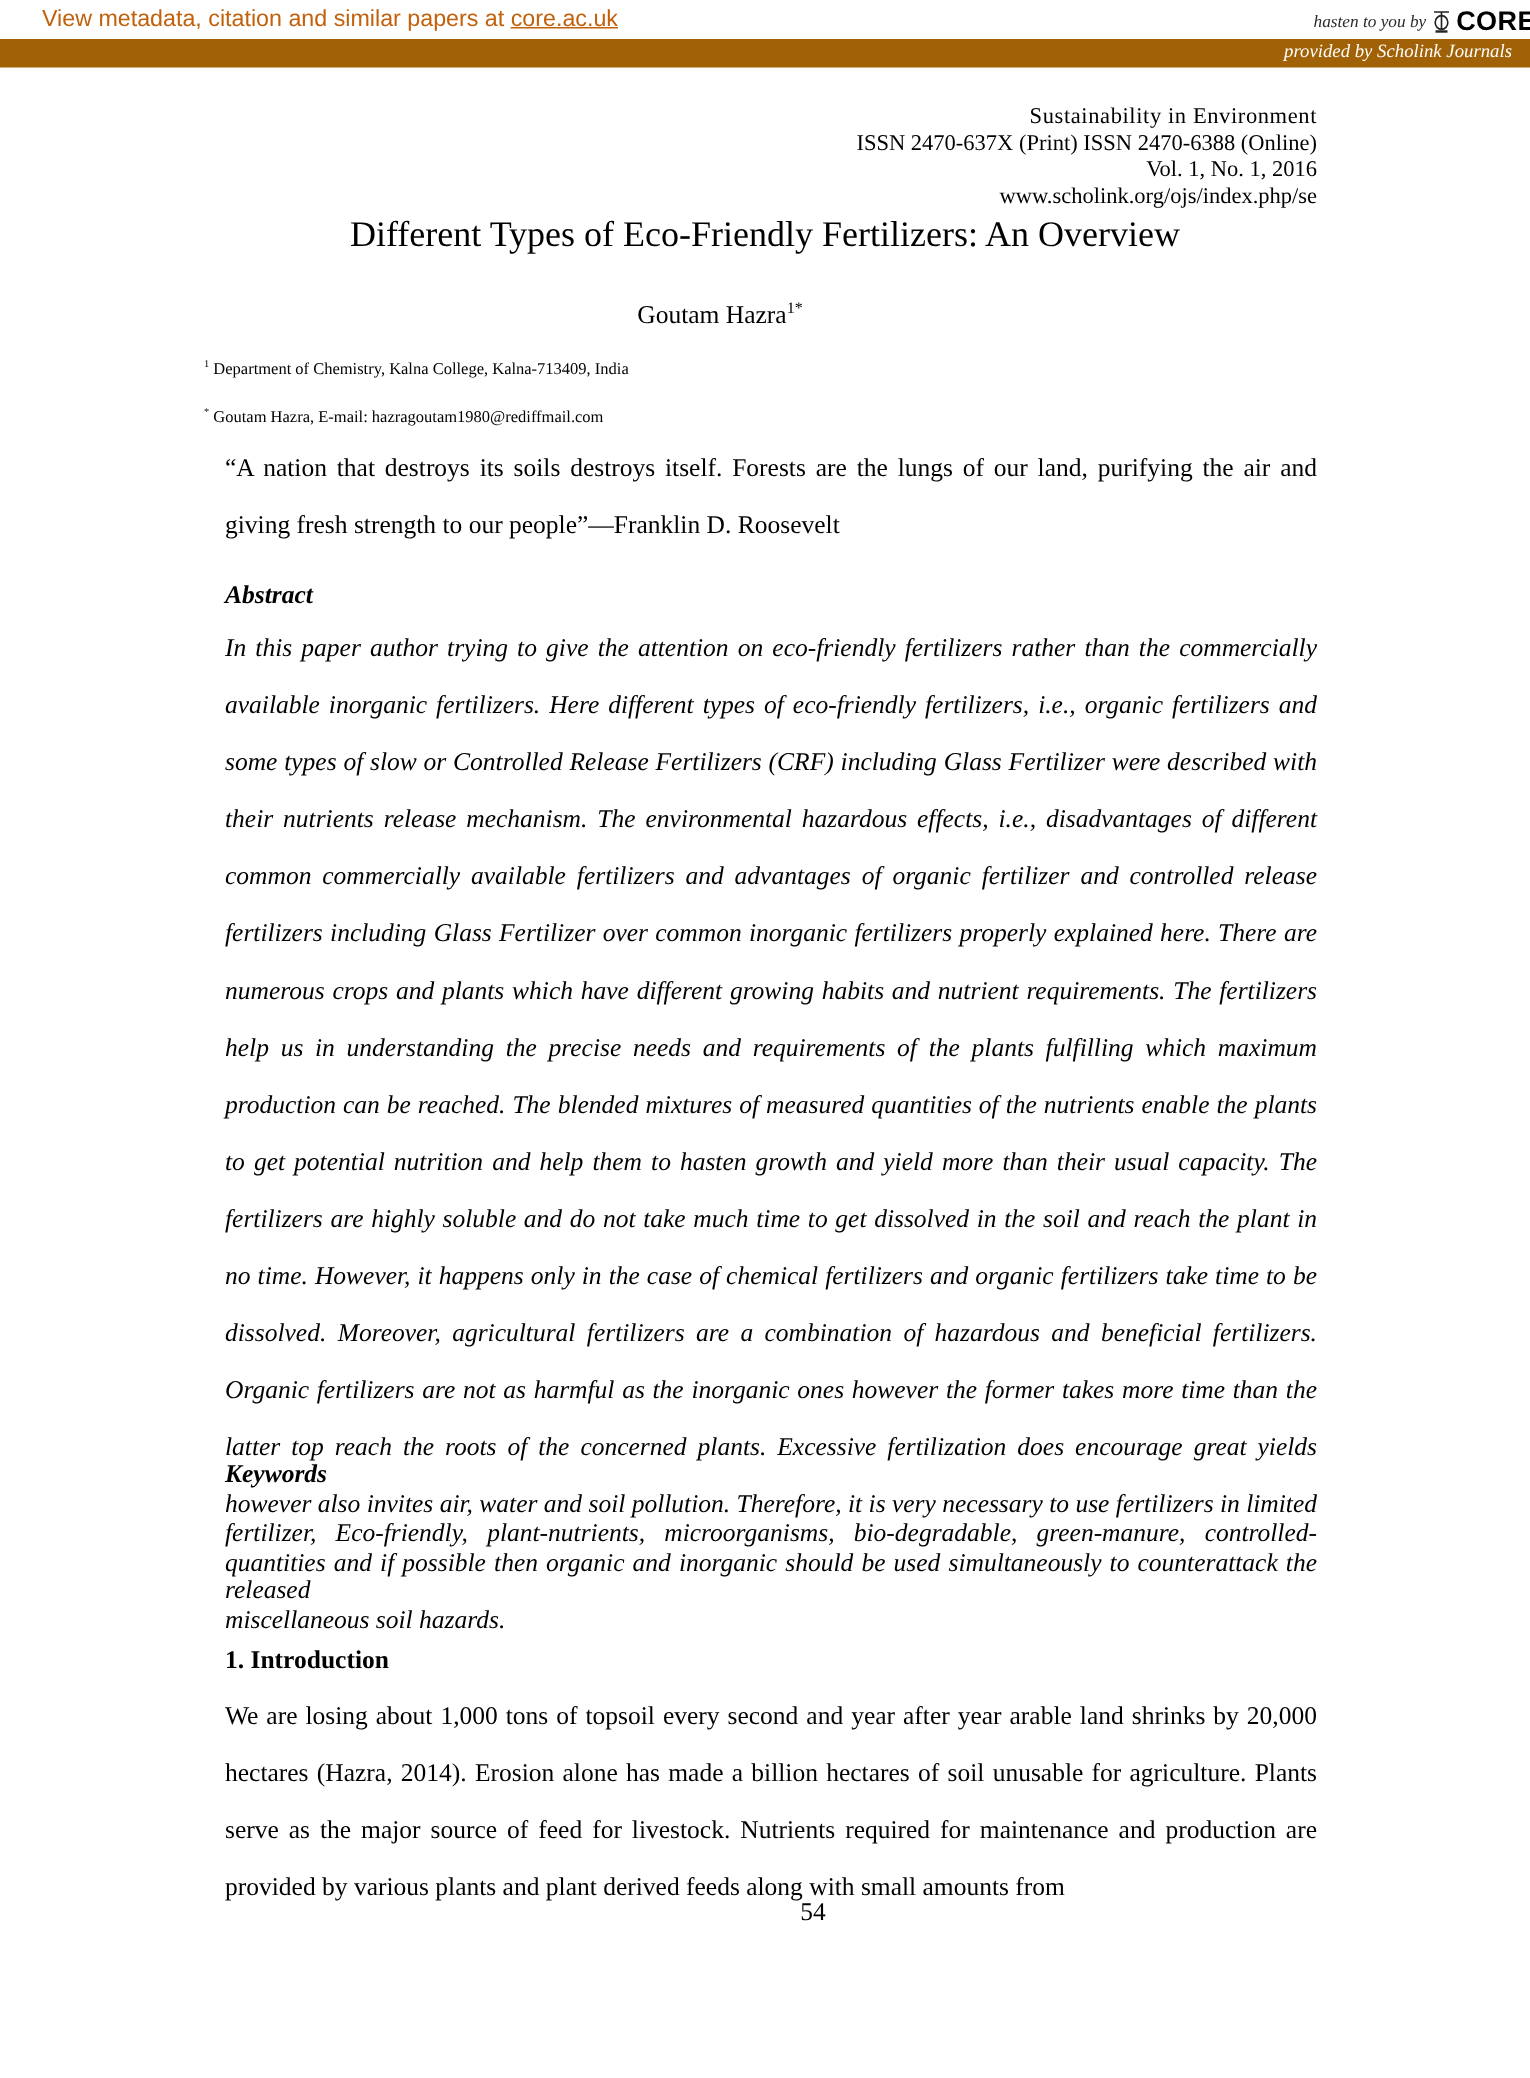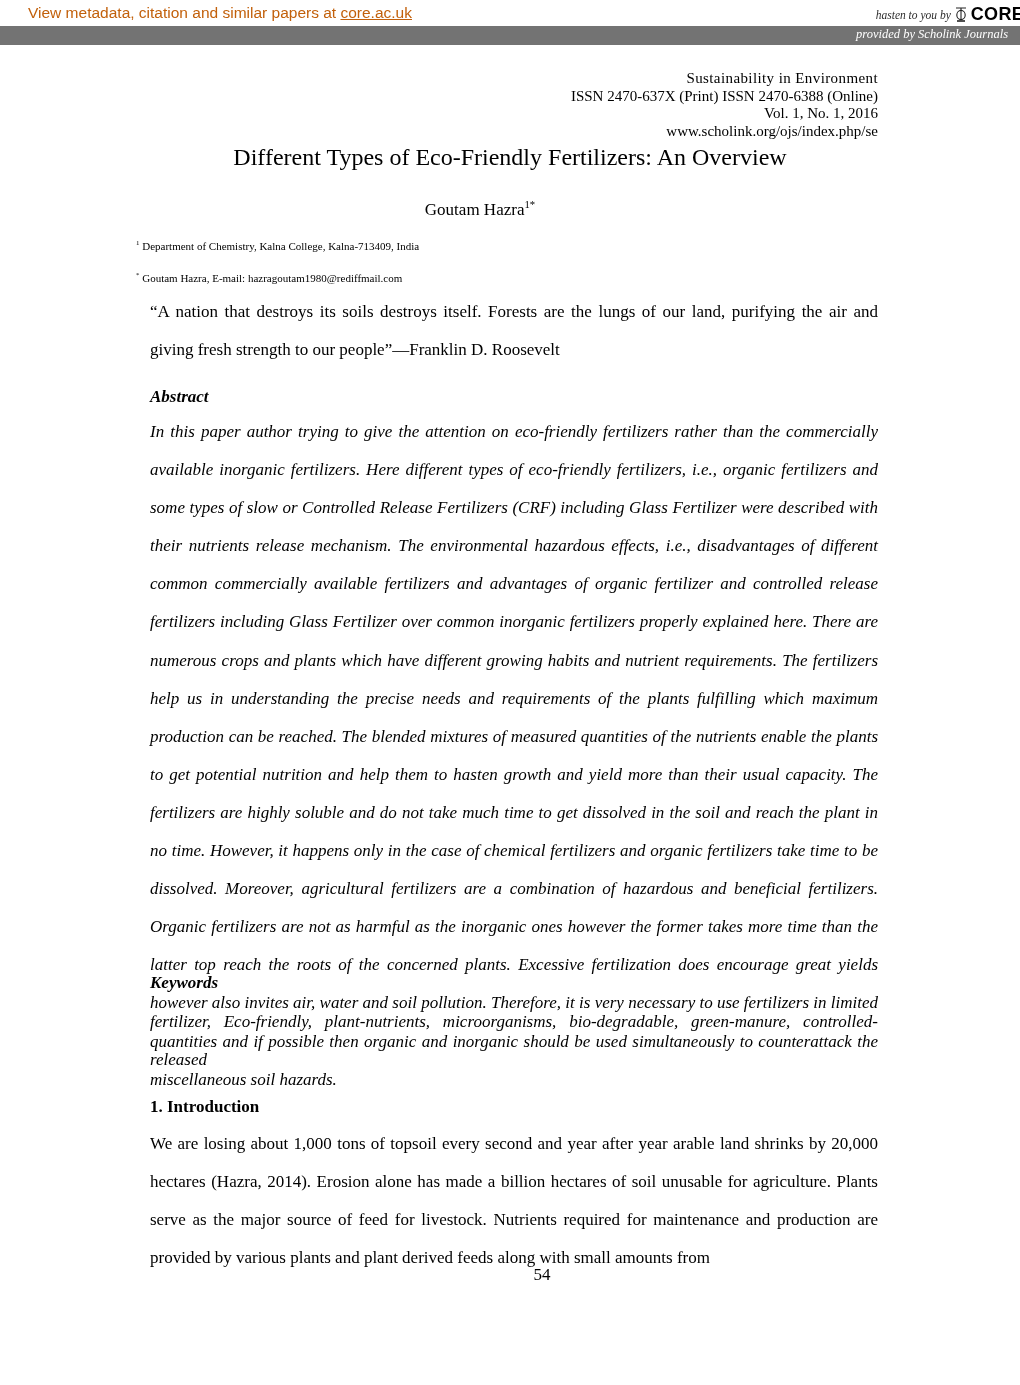--- a/index.html
+++ b/index.html
@@ -68,21 +68,21 @@
     font-weight: bold;
     font-size: 18px;
     letter-spacing: 0.3px;
     color: #000000;
   }
   #core-orange-strip {
     position: absolute;
     left: 0; top: 26px;
     width: 1020px;
     height: 19px;
-    background: #737373;
+    background: #a16207;
   }
   #core-provided {
     position: absolute;
     right: 12px;
     top: 1px;
     font-family: "Liberation Serif", serif;
     font-style: italic;
     font-size: 12.5px;
     color: #ffffff;
     white-space: nowrap;

